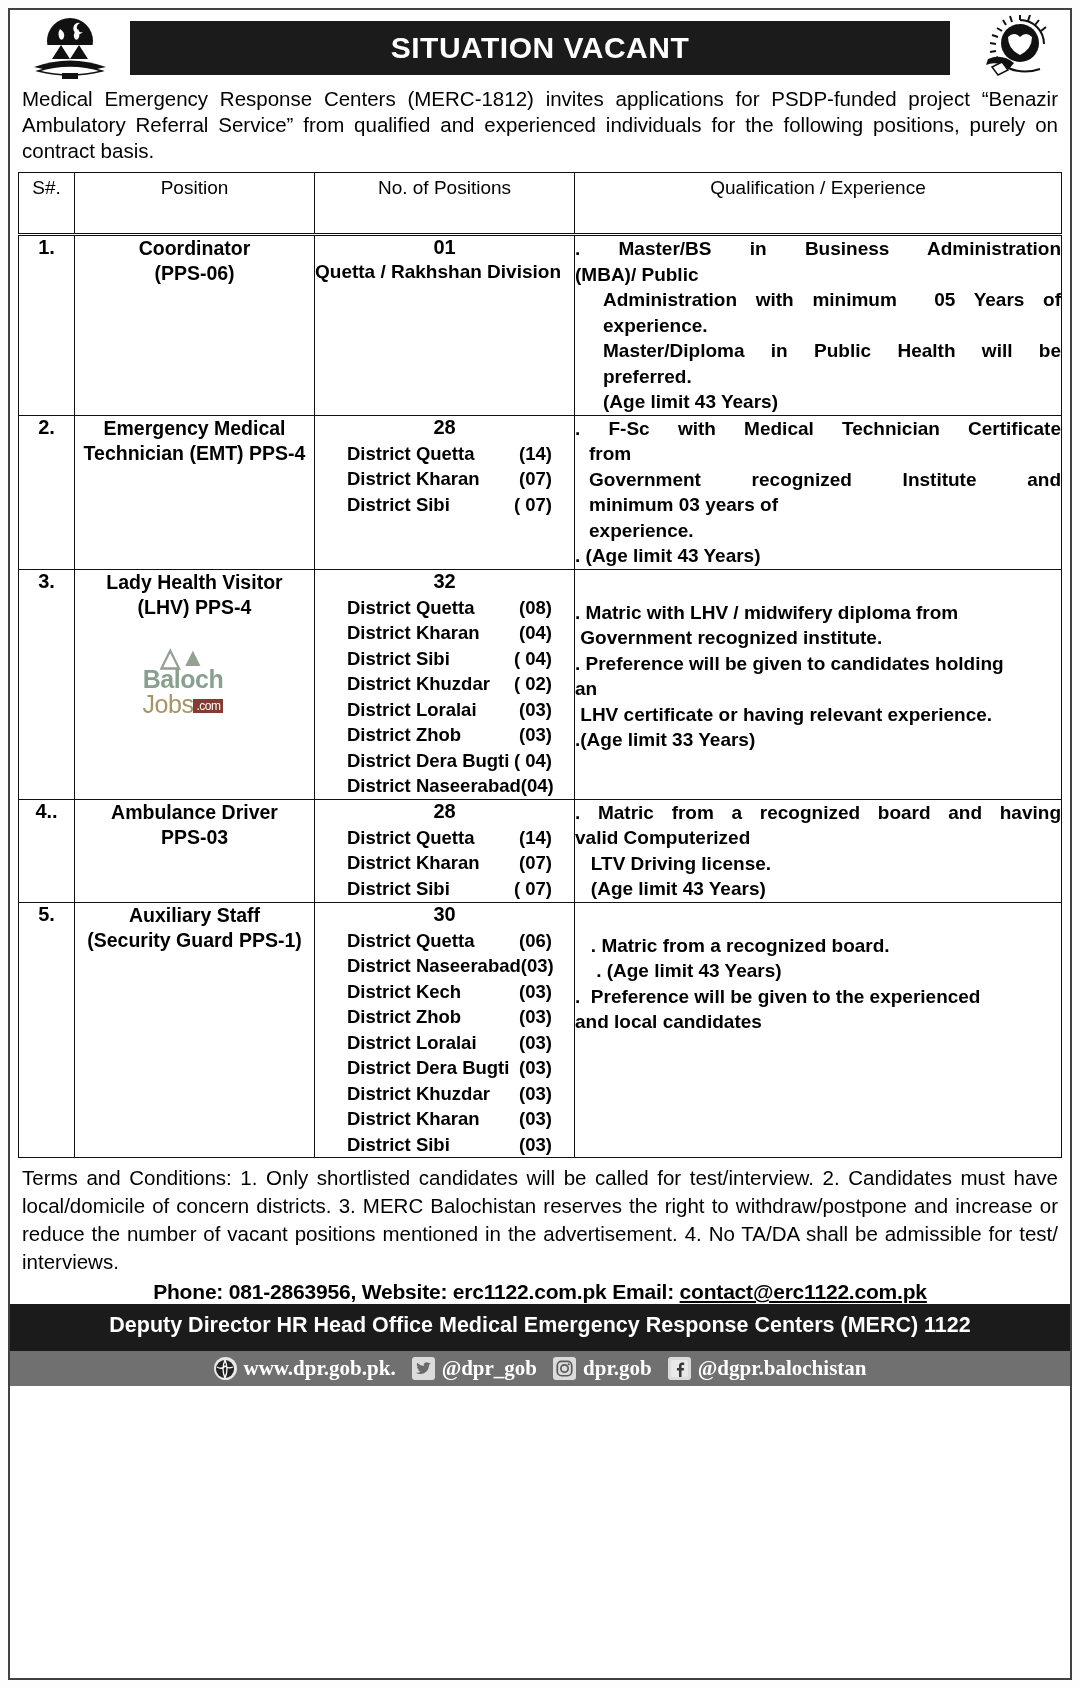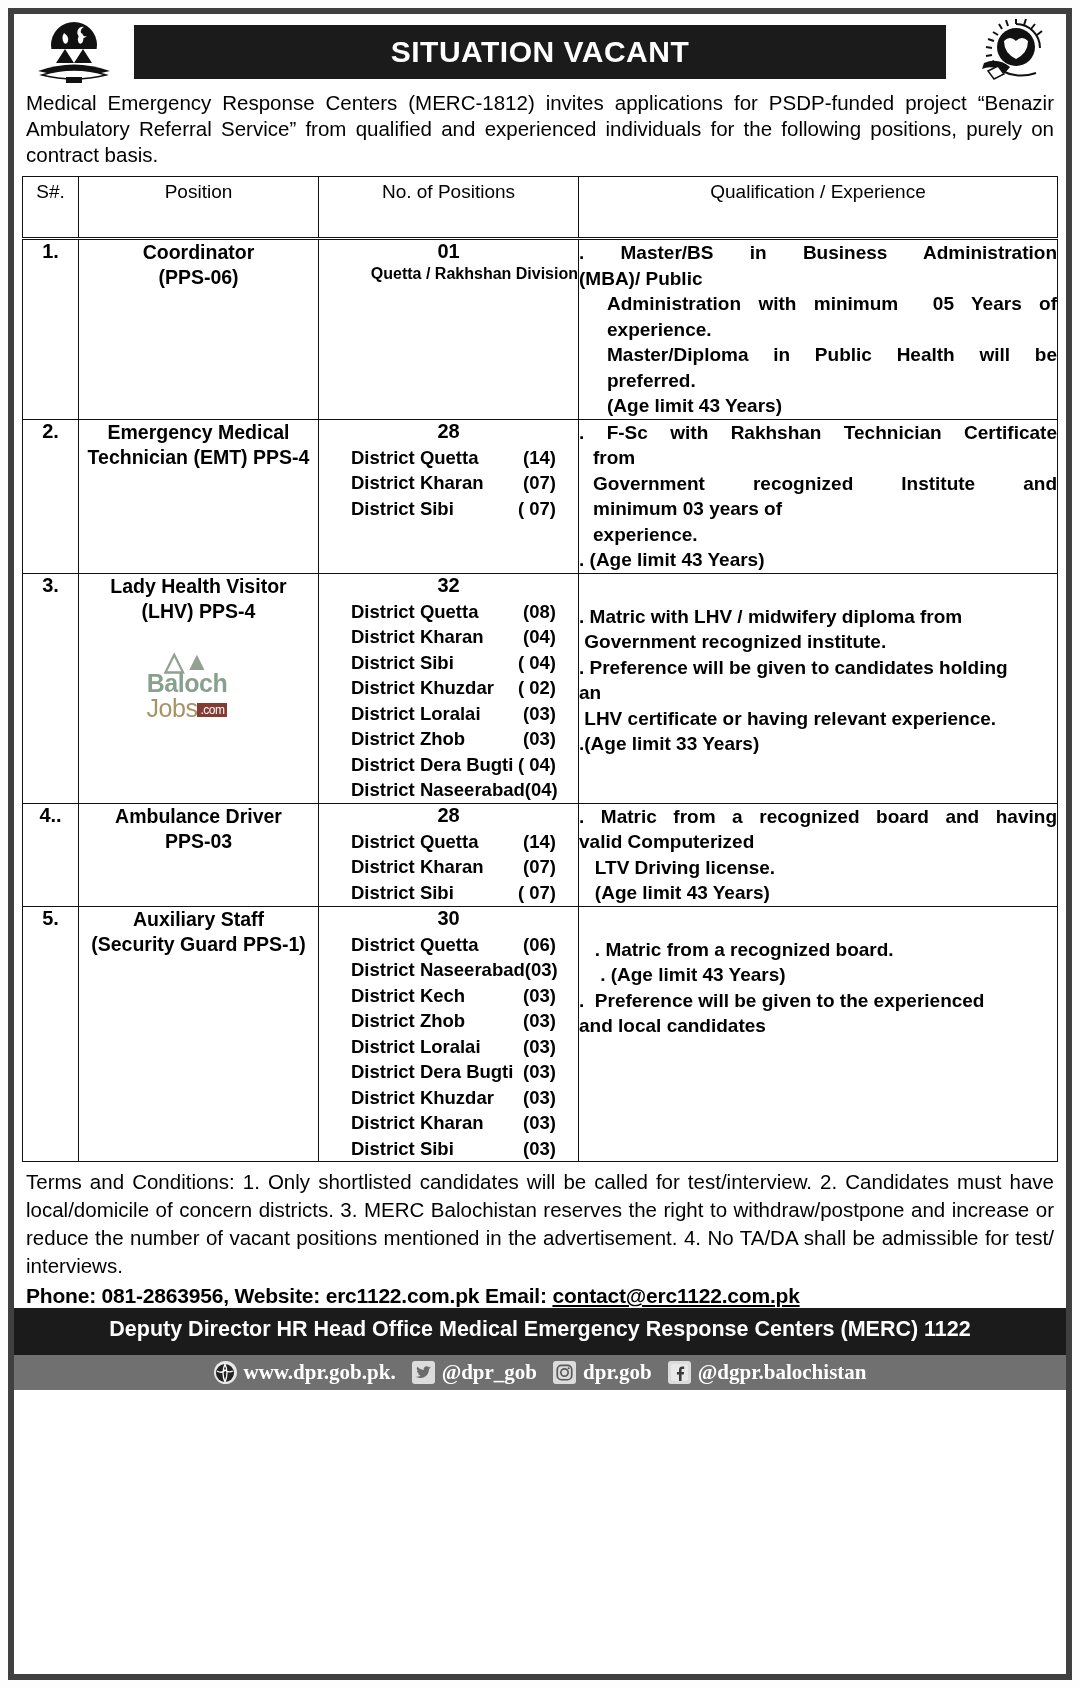--- a/index.html
+++ b/index.html
@@ -18,21 +18,21 @@
     box-sizing: border-box;
     background: #fdfdfd;
     overflow: hidden;
   }
   .ad-frame {
     position: absolute;
     left: 8px;
     top: 8px;
     width: 1064px;
     height: 1672px;
-    border: 6px solid #404040;
+    border: 2px solid #404040;
     box-sizing: border-box;
     background: #fff;
   }
 
   
   .header {
     display: flex;
     align-items: center;
     height: 72px;
     padding: 4px 6px 0 6px;
@@ -117,23 +117,23 @@
     font-weight: bold;
     padding: 10px 6px 6px 6px;
   }
   td.c-num .total {
     text-align: center;
     display: block;
     font-size: 20px;
     margin-bottom: 2px;
   }
   td.c-num .single {
-    text-align: right;
+    text-align: left;
     display: block;
-    font-size: 16px;
+    font-size: 19px;
   }
   .dist-list { display: block; }
   .dist-row {
     display: flex;
     justify-content: space-between;
     padding: 0 22px 0 32px;
     line-height: 25.5px;
   }
   .dist-row .d-name { white-space: nowrap; }
   .dist-row .d-cnt { white-space: nowrap; }
@@ -176,20 +176,21 @@
   
   .terms {
     padding: 6px 12px 0 12px;
     font-size: 20.5px;
     line-height: 28px;
     text-align: justify;
     font-family: Liberation Sans, sans-serif;
   }
   .terms p { margin: 0; }
   .contact {
+    text-align: center;
     font-size: 21px;
     font-weight: bold;
     padding: 4px 12px 0 12px;
     letter-spacing: -0.2px;
   }
   .contact .em { text-decoration: underline; }
 
   .abno {
     text-align: right;
     font-size: 22px;
@@ -330,21 +331,21 @@
                 <span class="d-name">District Kharan</span>
                 <span class="d-cnt">(07)</span>
               </span>
               <span class="dist-row">
                 <span class="d-name">District Sibi</span>
                 <span class="d-cnt">( 07)</span>
               </span>
             </span>
           </td>
           <td class="c-qual">
-            <span class="ln just">. F-Sc with Rakhshan Technician Certificate</span>
+            <span class="ln just">. F-Sc with Medical Technician Certificate</span>
             <span class="ln ind2">from</span>
             <span class="ln ind2 just">Government   recognized   Institute   and</span>
             <span class="ln ind2">minimum 03 years of</span>
             <span class="ln ind2">experience.</span>
             <span class="ln">. (Age limit 43 Years)</span>
           </td>
         </tr>
 
         <tr>
           <td class="c-s">3.</td>

